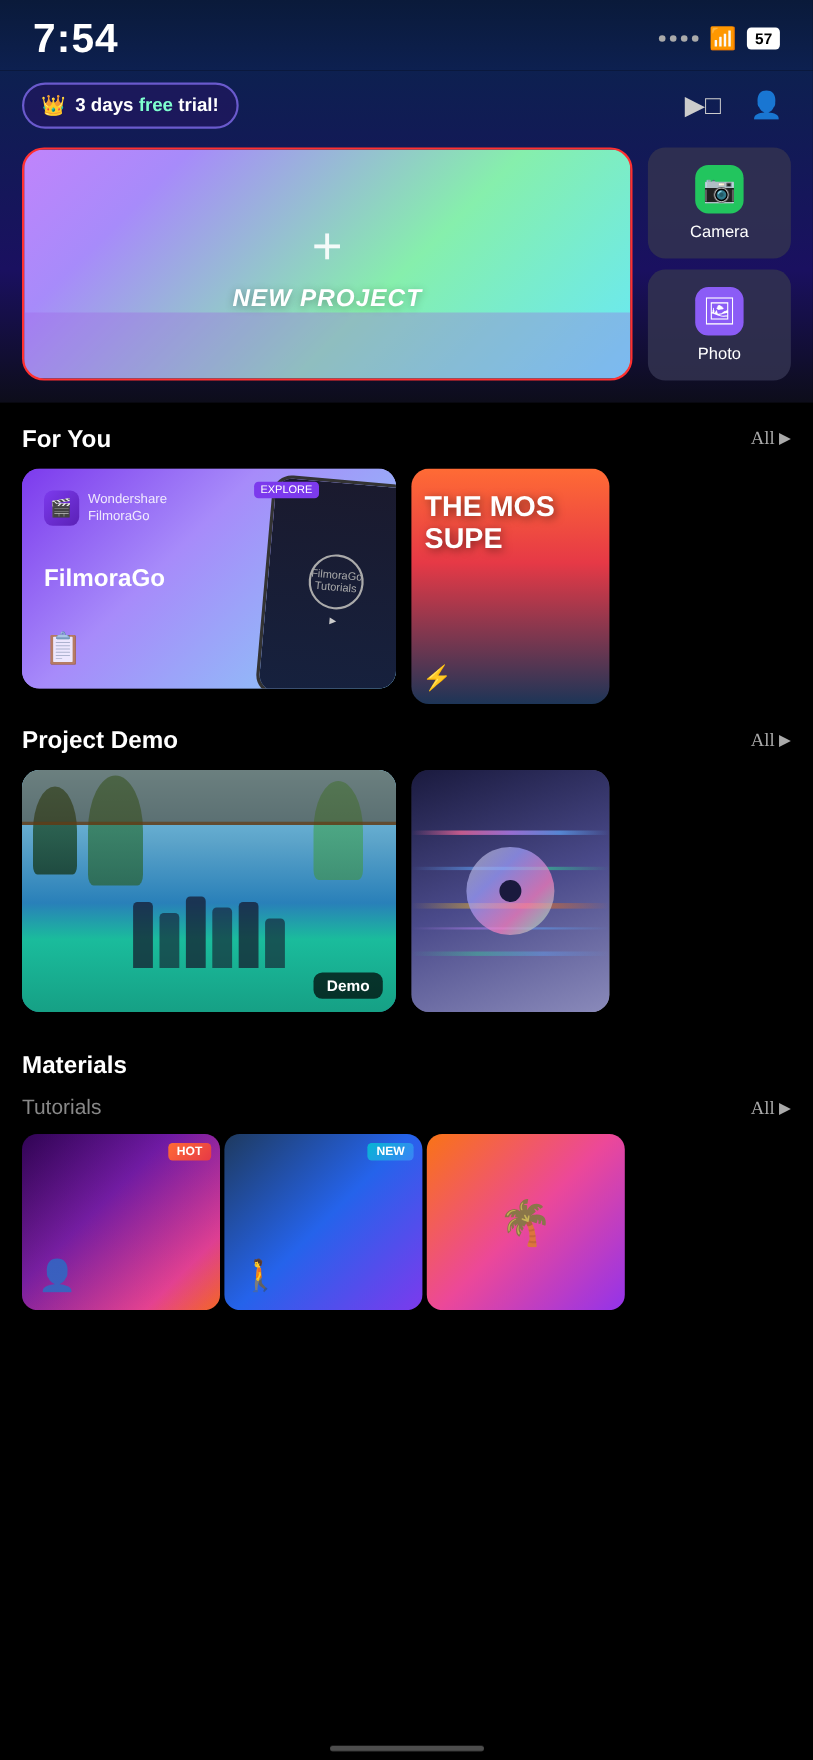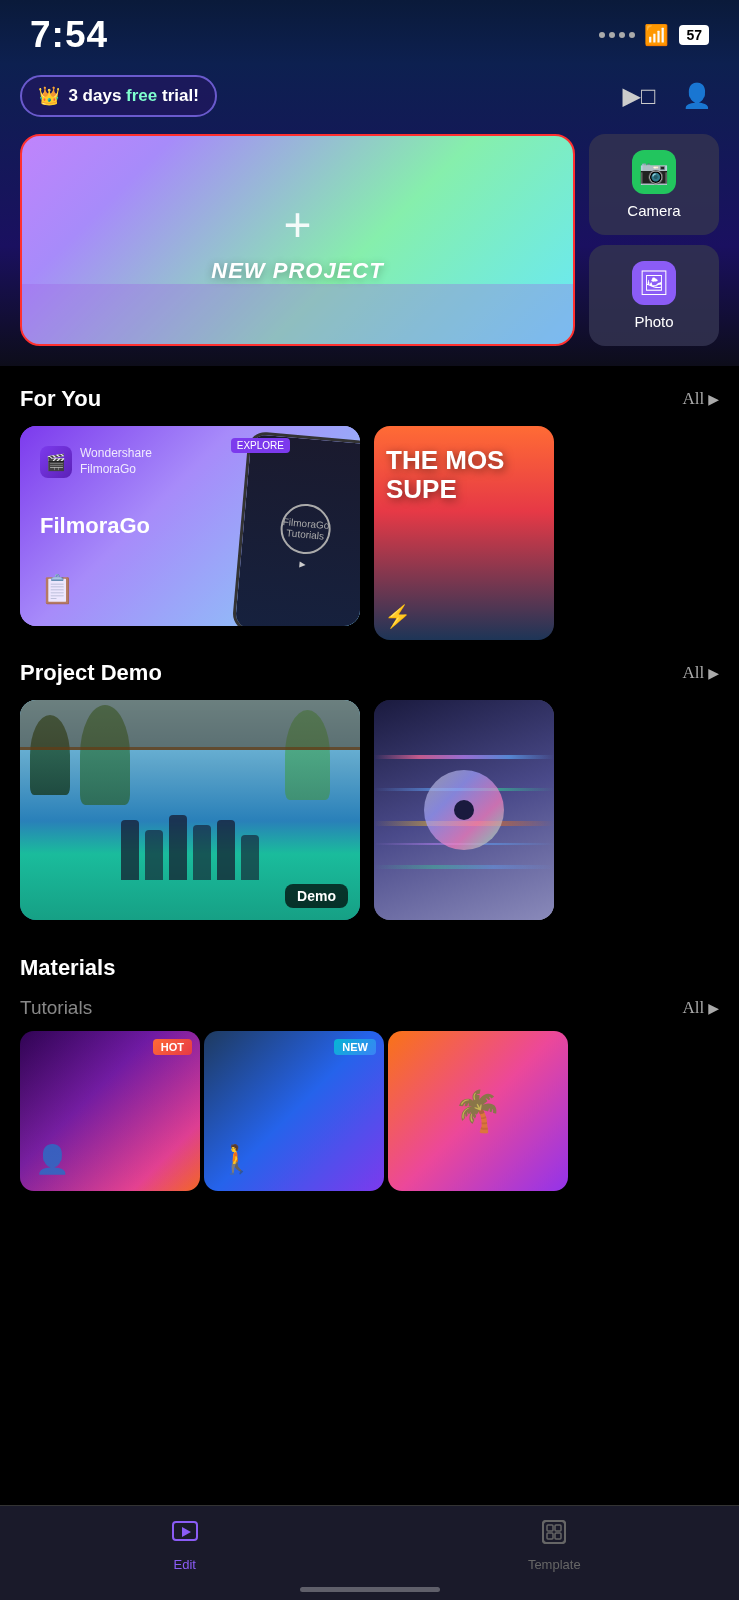--- a/index.html
+++ b/index.html
@@ -674,39 +674,15 @@
         <div class="material-card material-card-3">
           <div style="position:absolute;top:0;left:0;right:0;bottom:0;display:flex;align-items:center;justify-content:center;">
             <div style="font-size:40px;opacity:0.8;">🌴</div>
           </div>
         </div>
       </div>
     </div>
 
   </div>
 
-  <div class="bottom-nav">
-    <div class="nav-item">
-      <div class="nav-icon nav-icon-active">
-        <svg width="28" height="28" viewBox="0 0 28 28" fill="none">
-          <rect x="2" y="4" width="24" height="18" rx="3" stroke="#8b5cf6" stroke-width="2" fill="none"></rect>
-          <polygon points="11,9 20,14 11,19" fill="#8b5cf6"></polygon>
-        </svg>
-      </div>
-      <span class="nav-label nav-label-active">Edit</span>
-    </div>
-    <div class="nav-item">
-      <div class="nav-icon nav-icon-inactive">
-        <svg width="28" height="28" viewBox="0 0 28 28" fill="none">
-          <rect x="3" y="3" width="22" height="22" rx="3" stroke="#666" stroke-width="2" fill="none"></rect>
-          <rect x="3" y="3" width="22" height="22" rx="3" stroke="#666" stroke-width="2" fill="none"></rect>
-          <rect x="7" y="7" width="6" height="6" rx="1" stroke="#666" stroke-width="1.5" fill="none"></rect>
-          <rect x="15" y="7" width="6" height="6" rx="1" stroke="#666" stroke-width="1.5" fill="none"></rect>
-          <rect x="7" y="15" width="6" height="6" rx="1" stroke="#666" stroke-width="1.5" fill="none"></rect>
-          <rect x="15" y="15" width="6" height="6" rx="1" stroke="#666" stroke-width="1.5" fill="none"></rect>
-        </svg>
-      </div>
-      <span class="nav-label nav-label-inactive">Template</span>
-    </div>
-  </div>
 
   <div class="home-indicator"></div>
 </div>
 
 </body></html>

